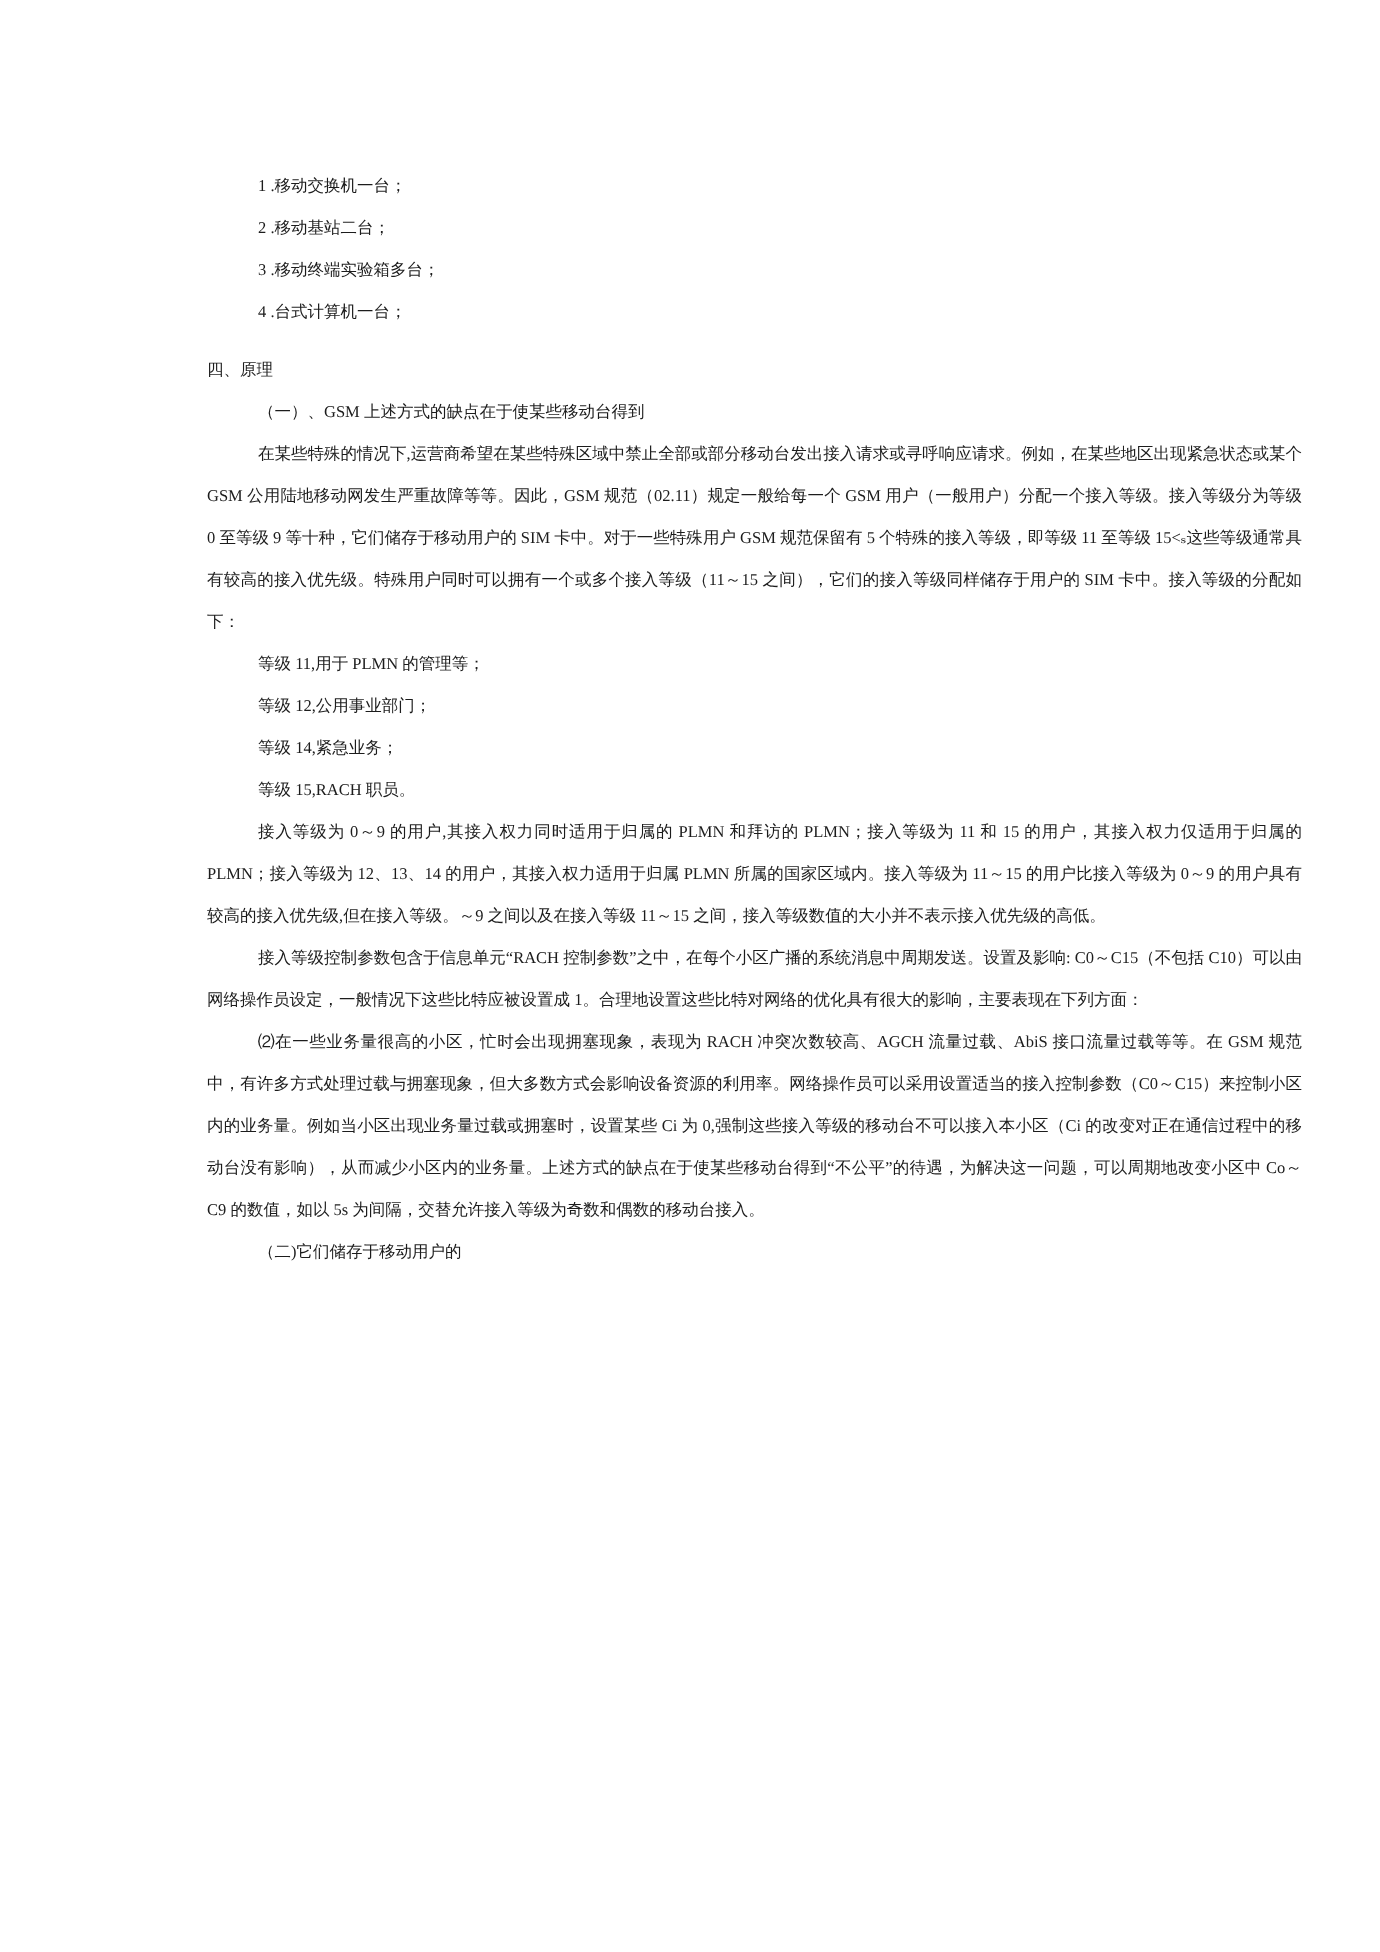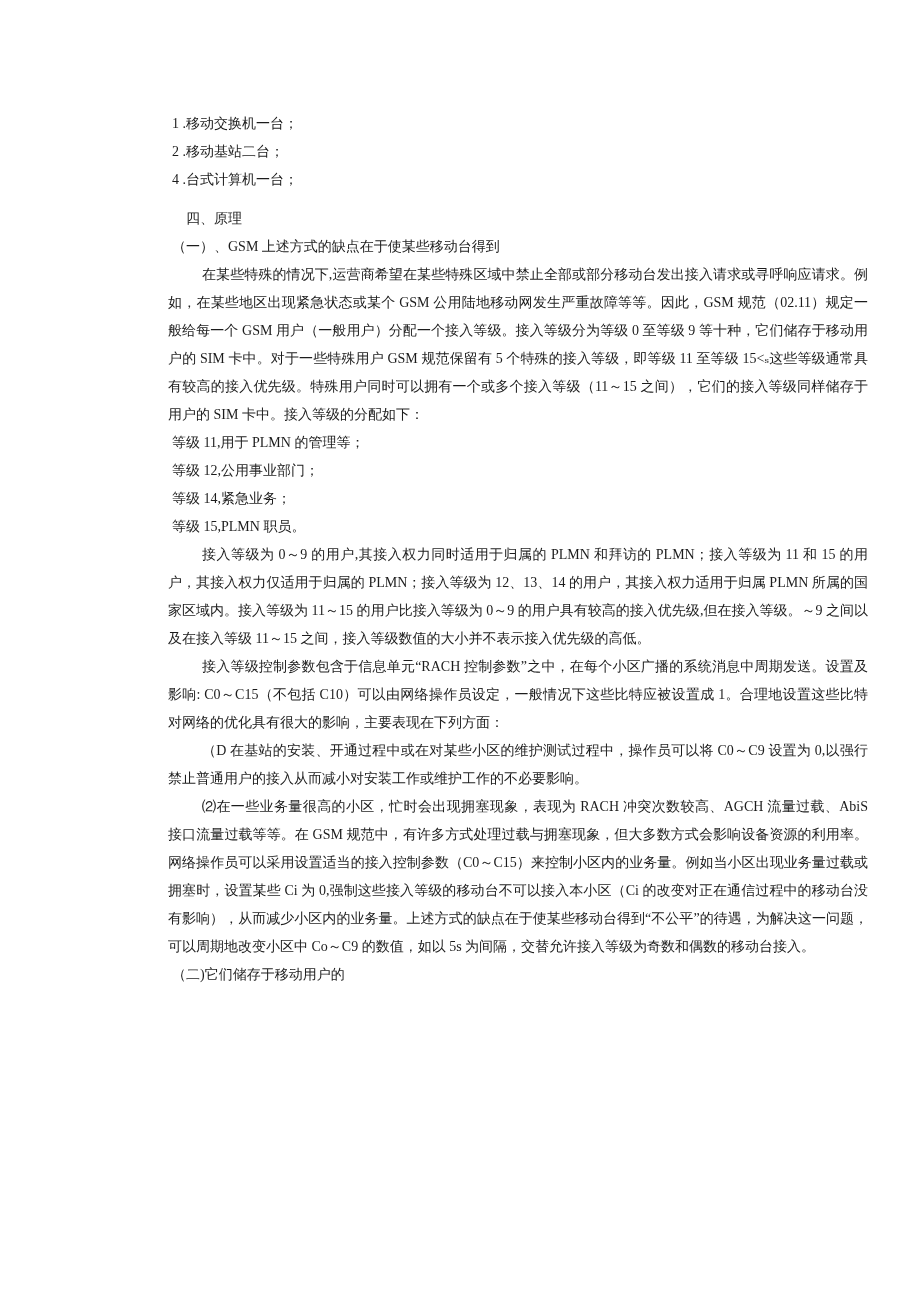--- a/index.html
+++ b/index.html
@@ -15,59 +15,57 @@
   }
   .page {
     width: 920px;
     height: 1301px;
     background: #ffffff;
     box-sizing: border-box;
   }
   .content {
     box-sizing: border-box;
     padding: 110px 52px 0 138px;
-    font-size: 14px;
+    font-size: 11px;
     line-height: 28px;
     color: #1c1c1c;
   }
   p { margin: 0; }
   .indent { text-indent: 34px; }
   .para {
     text-align: justify;
     text-indent: 34px;
-    margin-left: 30px;
   }
   .heading {
     margin-top: 11px;
     text-indent: 0;
-    margin-left: 48px;
   }
 </style>
 </head>
 <body>
 
 <div class="page">
   <div class="content">
 
     <p class="line indent">1 .移动交换机一台；</p>
     <p class="line indent">2 .移动基站二台；</p>
+    <p class="line indent">3 .移动终端实验箱多台；</p>
     <p class="line indent">4 .台式计算机一台；</p>
 
     <p class="heading">四、原理</p>
 
     <p class="line indent">（一）、GSM 上述方式的缺点在于使某些移动台得到</p>
 
     <p class="para">在某些特殊的情况下,运营商希望在某些特殊区域中禁止全部或部分移动台发出接入请求或寻呼响应请求。例如，在某些地区出现紧急状态或某个 GSM 公用陆地移动网发生严重故障等等。因此，GSM 规范（02.11）规定一般给每一个 GSM 用户（一般用户）分配一个接入等级。接入等级分为等级 0 至等级 9 等十种，它们储存于移动用户的 SIM 卡中。对于一些特殊用户 GSM 规范保留有 5 个特殊的接入等级，即等级 11 至等级 15&lt;ₛ这些等级通常具有较高的接入优先级。特殊用户同时可以拥有一个或多个接入等级（11～15 之间），它们的接入等级同样储存于用户的 SIM 卡中。接入等级的分配如下：</p>
 
     <p class="line indent">等级 11,用于 PLMN 的管理等；</p>
     <p class="line indent">等级 12,公用事业部门；</p>
     <p class="line indent">等级 14,紧急业务；</p>
-    <p class="line indent">等级 15,PLMN 职员。</p>
+    <p class="line indent">等级 15,RACH 职员。</p>
 
     <p class="para">接入等级为 0～9 的用户,其接入权力同时适用于归属的 PLMN 和拜访的 PLMN；接入等级为 11 和 15 的用户，其接入权力仅适用于归属的 PLMN；接入等级为 12、13、14 的用户，其接入权力适用于归属 PLMN 所属的国家区域内。接入等级为 11～15 的用户比接入等级为 0～9 的用户具有较高的接入优先级,但在接入等级。～9 之间以及在接入等级 11～15 之间，接入等级数值的大小并不表示接入优先级的高低。</p>
     <p class="para">接入等级控制参数包含于信息单元“RACH 控制参数”之中，在每个小区广播的系统消息中周期发送。设置及影响: C0～C15（不包括 C10）可以由网络操作员设定，一般情况下这些比特应被设置成 1。合理地设置这些比特对网络的优化具有很大的影响，主要表现在下列方面：</p>
-    <p class="para">（D 在基站的安装、开通过程中或在对某些小区的维护测试过程中，操作员可以将 C0～C9 设置为 0,以强行禁止普通用户的接入从而减小对安装工作或维护工作的不必要影响。</p>
     <p class="para">⑵在一些业务量很高的小区，忙时会出现拥塞现象，表现为 RACH 冲突次数较高、AGCH 流量过载、AbiS 接口流量过载等等。在 GSM 规范中，有许多方式处理过载与拥塞现象，但大多数方式会影响设备资源的利用率。网络操作员可以采用设置适当的接入控制参数（C0～C15）来控制小区内的业务量。例如当小区出现业务量过载或拥塞时，设置某些 Ci 为 0,强制这些接入等级的移动台不可以接入本小区（Ci 的改变对正在通信过程中的移动台没有影响），从而减少小区内的业务量。上述方式的缺点在于使某些移动台得到“不公平”的待遇，为解决这一问题，可以周期地改变小区中 Co～C9 的数值，如以 5s 为间隔，交替允许接入等级为奇数和偶数的移动台接入。</p>
 
     <p class="line indent">（二)它们储存于移动用户的</p>
 
   </div>
 </div>
 
 </body></html>

